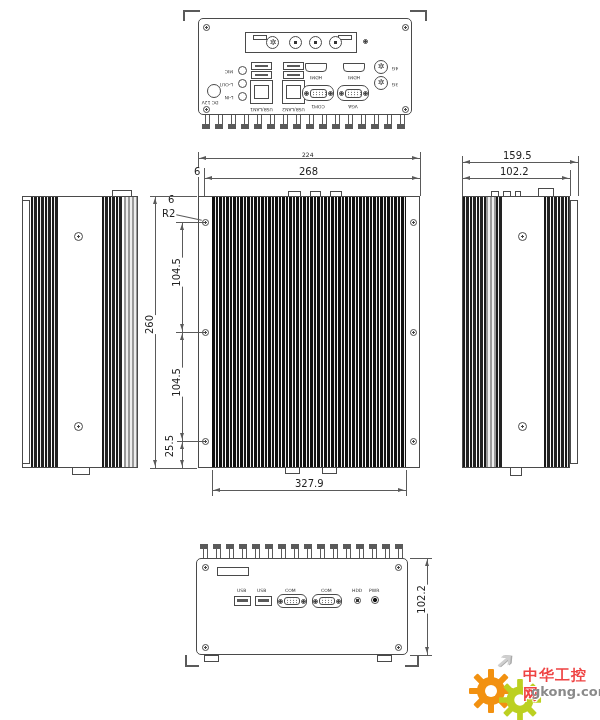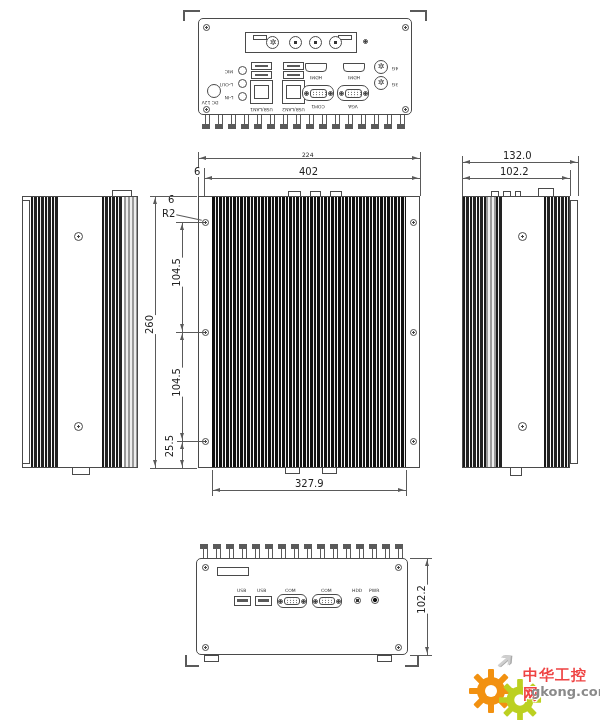--- a/index.html
+++ b/index.html
@@ -122,21 +122,21 @@
     <div class="teeth-foot" style="left:202px;top:124px;width:208px;height:5px;"></div>
   </div>
 
   <div>
     <div class="ln" style="left:198px;top:152px;width:1px;height:44px;"></div>
     <div class="ln" style="left:420px;top:152px;width:1px;height:44px;"></div>
     <div class="ln" style="left:204px;top:168px;width:1px;height:28px;"></div>
     <div class="dimh" style="left:198px;top:158px;width:222px;"></div>
     <span class="lbl sm" style="left:300px;top:152px;">224</span>
     <div class="dimh" style="left:204px;top:178px;width:216px;"></div>
-    <span class="lbl" style="left:297px;top:167px;">402</span>
+    <span class="lbl" style="left:297px;top:167px;">268</span>
     <span class="lbl" style="left:192px;top:167px;">6</span>
   </div>
 
   <div>
     <div class="box" style="left:22px;top:196px;width:116px;height:272px;"></div>
     <div class="box" style="left:22px;top:200px;width:8px;height:264px;"></div>
     <div class="abs stripeD" style="left:31px;top:197px;width:28px;height:270px;"></div>
     <div class="abs stripeD" style="left:102px;top:197px;width:21px;height:270px;"></div>
     <div class="abs stripeL" style="left:124px;top:197px;width:13px;height:270px;"></div>
     <div class="screw" style="left:74px;top:232px;width:9px;height:9px;"></div>
@@ -186,21 +186,21 @@
     <div class="ln" style="left:406px;top:470px;width:1px;height:26px;"></div>
     <div class="dimh" style="left:212px;top:490px;width:194px;"></div>
     <span class="lbl" style="left:293px;top:479px;">327.9</span>
   </div>
 
   <div>
     <div class="ln" style="left:462px;top:156px;width:1px;height:40px;"></div>
     <div class="ln" style="left:570px;top:170px;width:1px;height:26px;"></div>
     <div class="ln" style="left:578px;top:156px;width:1px;height:40px;"></div>
     <div class="dimh" style="left:462px;top:162px;width:116px;"></div>
-    <span class="lbl" style="left:501px;top:151px;">132.0</span>
+    <span class="lbl" style="left:501px;top:151px;">159.5</span>
     <div class="dimh" style="left:462px;top:178px;width:108px;"></div>
     <span class="lbl" style="left:498px;top:167px;">102.2</span>
 
     <div class="box" style="left:462px;top:196px;width:108px;height:272px;"></div>
     <div class="box" style="left:570px;top:200px;width:8px;height:264px;"></div>
     <div class="abs stripeD" style="left:463px;top:197px;width:23px;height:270px;"></div>
     <div class="abs stripeL" style="left:486px;top:197px;width:10px;height:270px;"></div>
     <div class="abs stripeD" style="left:496px;top:197px;width:7px;height:270px;"></div>
     <div class="abs stripeD" style="left:544px;top:197px;width:25px;height:270px;"></div>
     <div class="screw" style="left:518px;top:232px;width:9px;height:9px;"></div>

